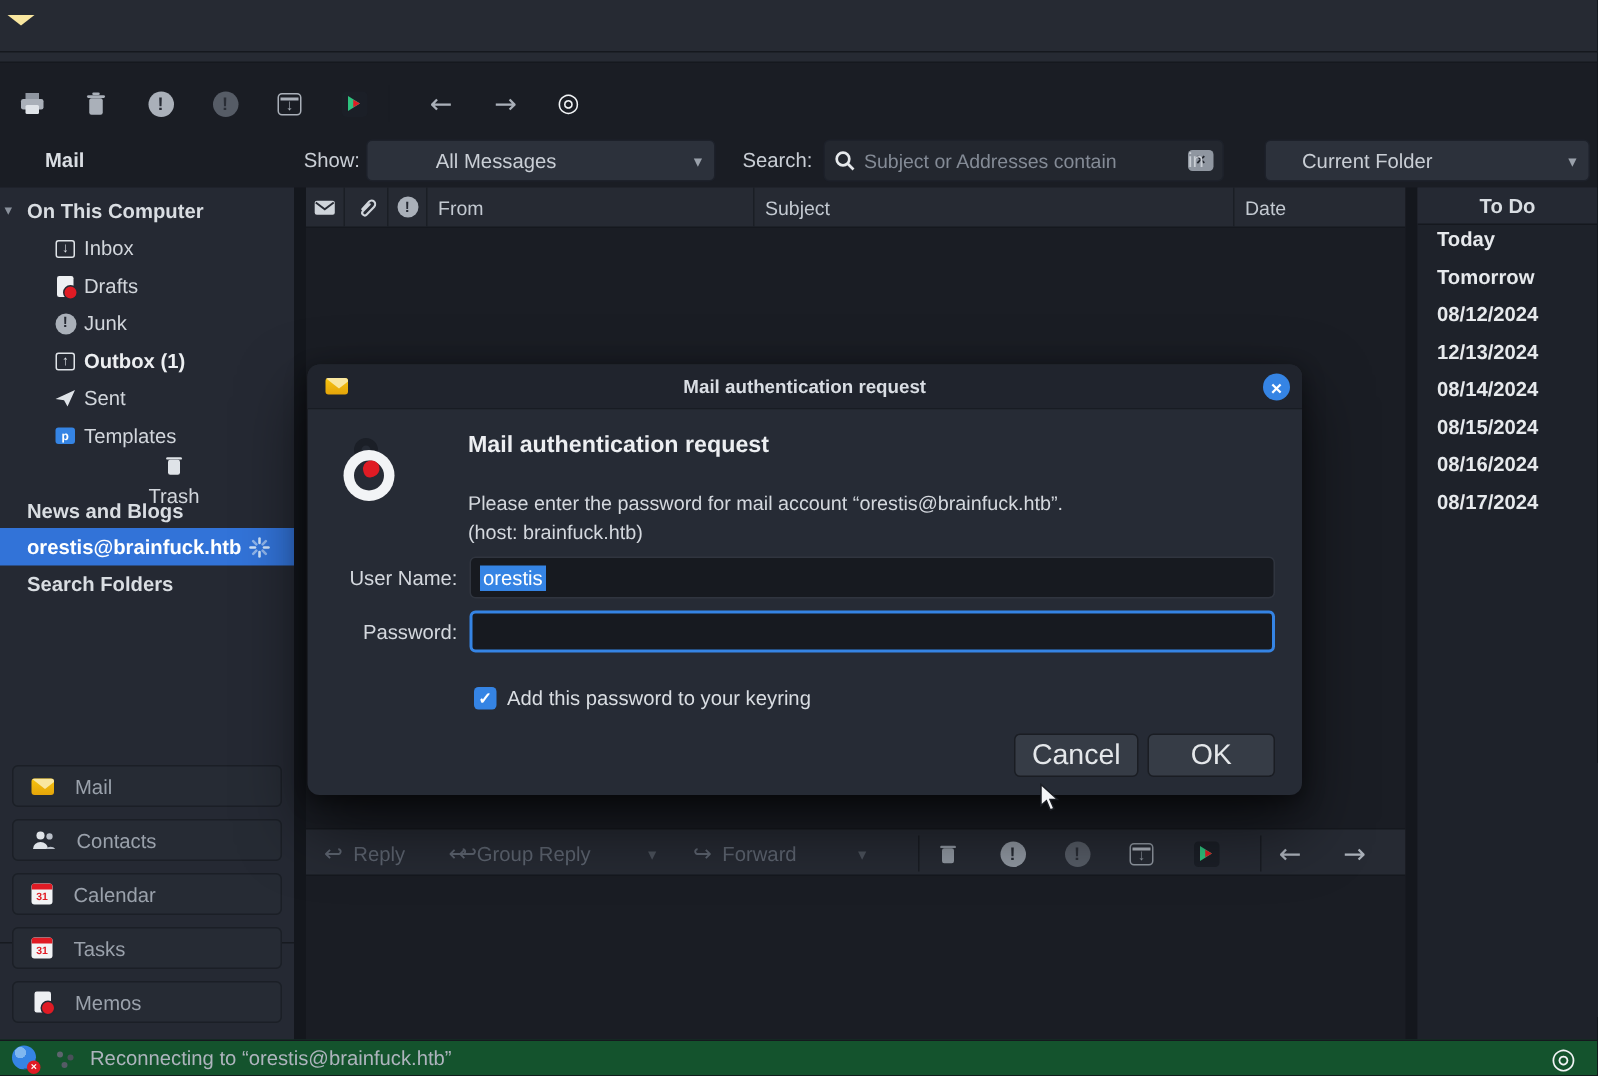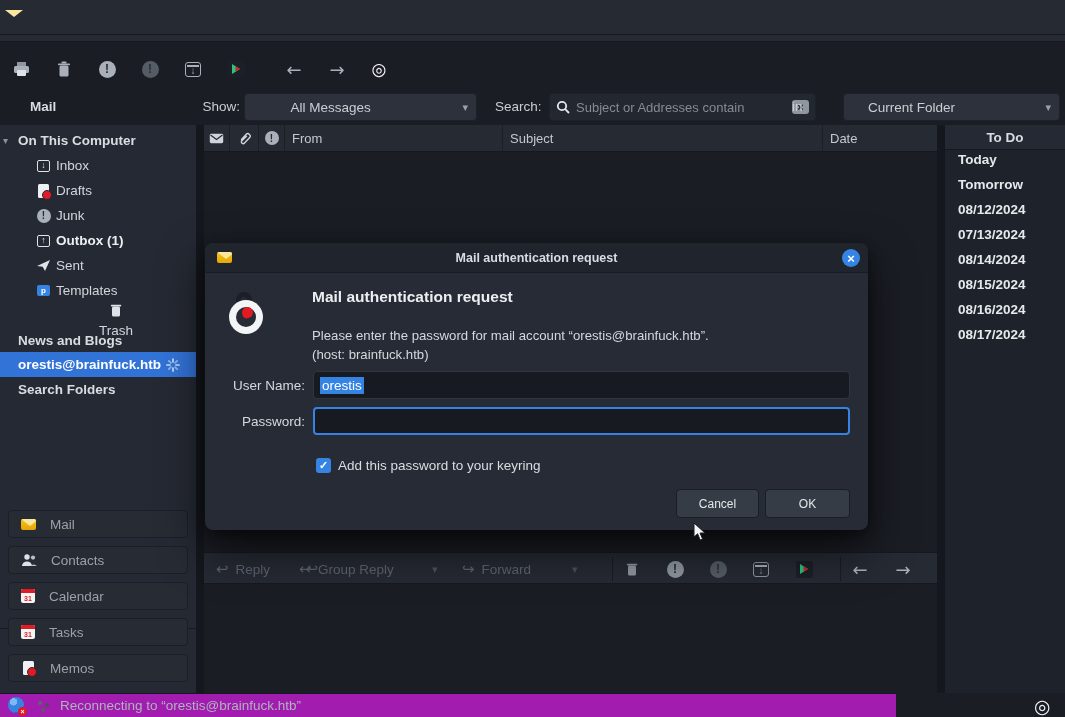--- a/index.html
+++ b/index.html
@@ -112,21 +112,21 @@
   .pt-item { position:absolute; top:0; height:32px; display:flex; align-items:center; gap:7px;
              color:#5d6470; font-size:13.5px; }
   .pt-ic { position:absolute; top:2px; width:30px; height:28px; display:flex; align-items:center; justify-content:center; }
 
   
   .todo-header { height:25px; background:#252933; border-bottom:1px solid #15181e; display:flex;
                  align-items:center; justify-content:center; font-weight:bold; color:#d9dde2; font-size:13.5px; }
   .todo-item { position:absolute; left:13px; font-weight:bold; color:#e6e9ec; font-size:13.5px; }
 
   
-  .statusbar { left:0; top:693px; width:896px; height:24px; background:#a21caf; border-top:1px solid #15181e; }
+  .statusbar { left:0; top:693px; width:1065px; height:24px; background:#14532d; border-top:1px solid #15181e; }
   .globe { position:absolute; left:8px; top:3px; width:16px; height:16px; border-radius:50%;
            background:radial-gradient(circle at 35% 30%, #7fb7f0 0 24%, #3584e4 25% 70%, #2a66b5 71%); }
   .globe::after { content:"×"; position:absolute; right:-3px; bottom:-3px; width:9px; height:9px;
            border-radius:50%; background:#e01b24; color:#fff; font-size:7px; line-height:9px;
            text-align:center; font-weight:bold; }
   .spin-dots { position:absolute; left:38px; top:7px; width:4px; height:4px; border-radius:50%; background:#5d646e;
            box-shadow:7px 2px 0 #4a505a, 3px 7px 0 #555b65; }
   .status-text { position:absolute; left:60px; top:4px; color:#aeb4bd; font-size:13.5px; }
   .status-target { position:absolute; left:1034px; top:1px; }
 
@@ -161,21 +161,21 @@
             padding:0 6px; font-size:13.5px; color:#eceef1; }
   .dlg-input.focus { border:2px solid #3584e4; }
   .sel-text { background:#3584e4; color:#fff; padding:1px 2px; }
 
   .checkbox { position:absolute; left:111px; top:215px; width:15px; height:15px; background:#3584e4;
             border-radius:3px; color:#fff; font-size:11px; display:flex; align-items:center;
             justify-content:center; font-weight:bold; }
   .chk-label { position:absolute; left:133px; top:215px; color:#d9dde2; font-size:13.5px; }
 
   .dlg-btn { position:absolute; top:246px; height:29px; background:#363c46; border:1px solid #1a1d23;
-            border-radius:4px; color:#e4e7ea; font-size:12px; display:flex; align-items:center;
+            border-radius:4px; color:#e4e7ea; font-size:19px; display:flex; align-items:center;
             justify-content:center; font-family:"Liberation Sans", sans-serif; }
 
   .cursor { left:693px; top:522px; width:14px; height:20px; z-index:60; }
   .dialog { z-index:50; }
 </style>
 </head>
 <body>
 
 <div class="screen">
 
@@ -493,21 +493,21 @@
     <div class="abs" style="left:0; top:459px; width:733px; height:109px;"></div>
   </div>
 
   <div class="abs split2"></div>
 
   <div class="abs todo">
     <div class="todo-header">To Do</div>
     <div class="todo-item" style="top:27px;">Today</div>
     <div class="todo-item" style="top:52px;">Tomorrow</div>
     <div class="todo-item" style="top:77px;">08/12/2024</div>
-    <div class="todo-item" style="top:102px;">07/13/2024</div>
+    <div class="todo-item" style="top:102px;">12/13/2024</div>
     <div class="todo-item" style="top:127px;">08/14/2024</div>
     <div class="todo-item" style="top:152px;">08/15/2024</div>
     <div class="todo-item" style="top:177px;">08/16/2024</div>
     <div class="todo-item" style="top:202px;">08/17/2024</div>
   </div>
 
   <div class="abs statusbar">
     <span class="globe"></span>
     <span class="spin-dots"></span>
     <span class="status-text">Reconnecting to “orestis@brainfuck.htb”</span>

